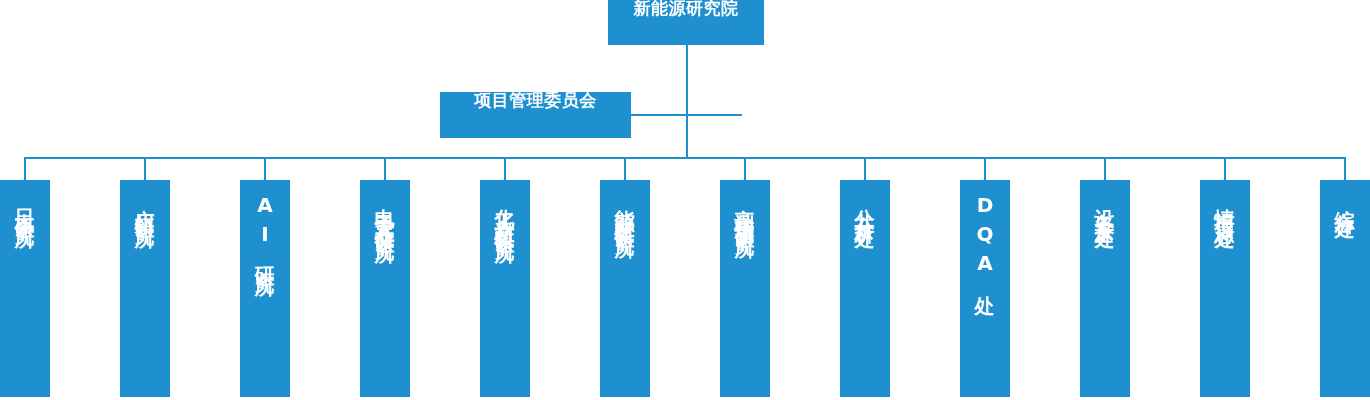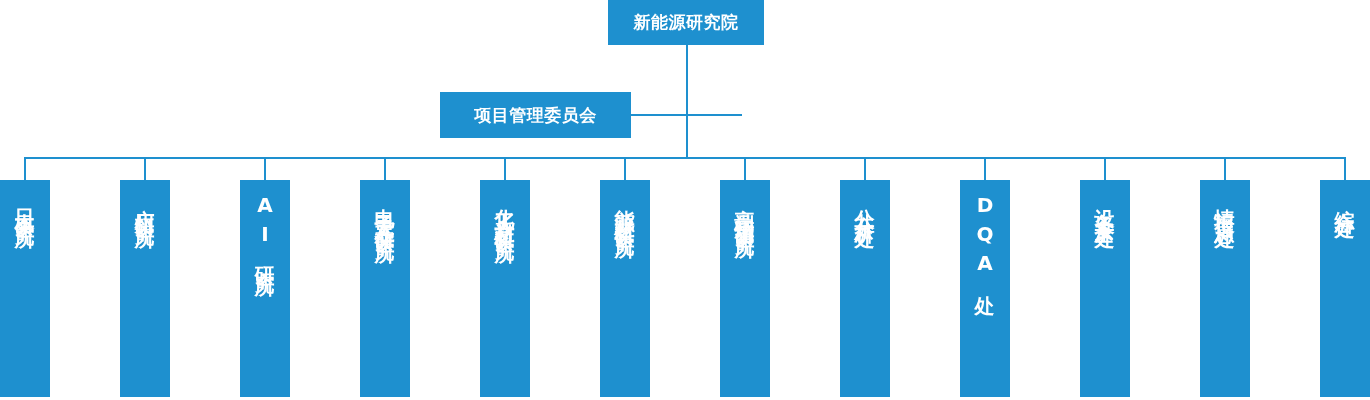--- a/index.html
+++ b/index.html
@@ -20,21 +20,20 @@
   }
 
   
   .node {
     position: absolute;
     background: #1E90CF;
     color: #ffffff;
     font-weight: bold;
     box-sizing: border-box;
     display: flex;
-    align-items: center;
     justify-content: center;
     line-height: 1.0;
   }
 
   
   .node-root {
     left: 608px;
     top: 0px;
     width: 156px;
     height: 45px;

